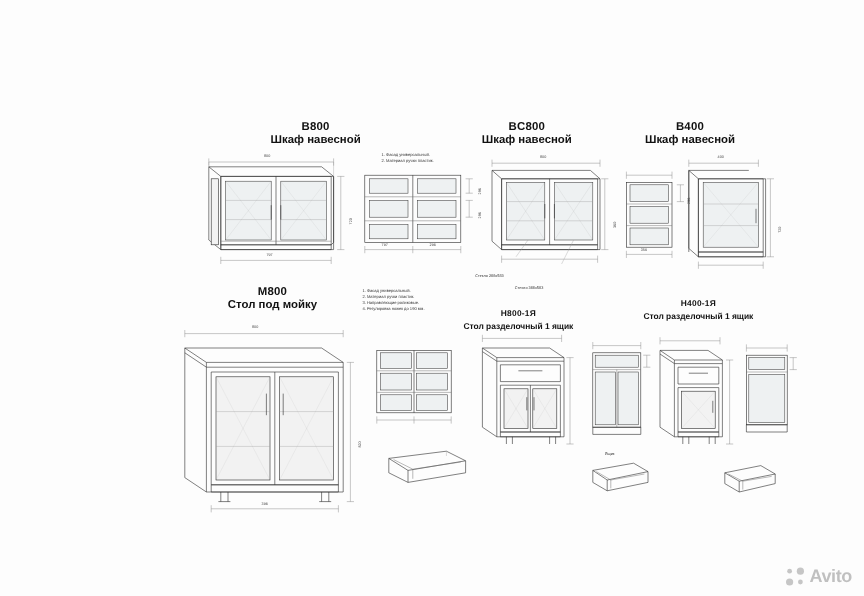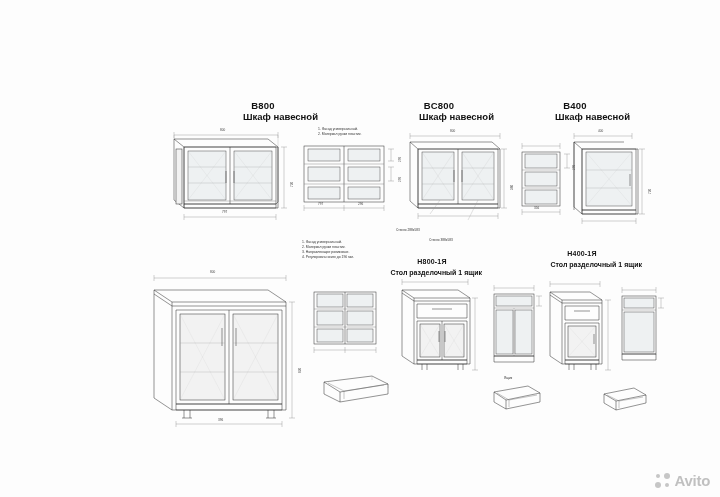--- a/index.html
+++ b/index.html
@@ -29,21 +29,21 @@
     font-size: 9.5px;
     font-weight: bold;
     text-align: center;
     letter-spacing: 0.2px;
     line-height: 11px;
     color: #111;
   }
   .title-name {
     font-size: 9.5px;
     font-weight: bold;
-    text-align: right;
+    text-align: center;
     line-height: 11px;
     color: #111;
   }
   .notes {
     font-size: 3.4px;
     line-height: 5px;
     color: #333;
   }
   .notes div { white-space: nowrap; }
   .tiny {
@@ -249,20 +249,24 @@
       <path class="ln-hair" d="M20 24 L66 78 M66 24 L20 78" opacity="0.35"></path>
       <path class="ln" d="M64 46 L64 58" stroke-width="1"></path>
       <path class="ln" d="M16 82 L70 82 L70 86 L16 86 Z" fill="#ececec"></path>
       <path class="ln-dim" d="M76 21 L76 86 M73 21 L79 21 M73 86 L79 86"></path>
       <path class="ln-dim" d="M16 93 L70 93 M16 90 L16 96 M70 90 L70 96"></path>
     </svg>
     <div class="dimlbl" style="left:32px; top:1px;">400</div>
     <div class="vdim" style="left:82px; top:66px;">720</div>
   </div>
 
+  <div class="blk" style="left:172px; top:238px; width:110px;">
+    <div class="title-code">M800</div>
+    <div class="title-name">Стол под мойку</div>
+  </div>
 
   <div class="blk" style="left:140px; top:268px;">
     <svg width="160" height="160" viewBox="0 0 160 160">
       <path class="ln-dim" d="M14 10 L146 10 M14 7 L14 13 M146 7 L146 13"></path>
 
       <path class="ln" d="M14 22 L128 22 L146 34 L32 34 Z" fill="#f0f0f0"></path>
       <path class="ln" d="M14 22 L14 26 L32 38 L32 34"></path>
       <path class="ln" d="M146 34 L146 38 L32 38"></path>
 
       <path class="ln" d="M32 38 L32 142 L146 142 L146 38"></path>

